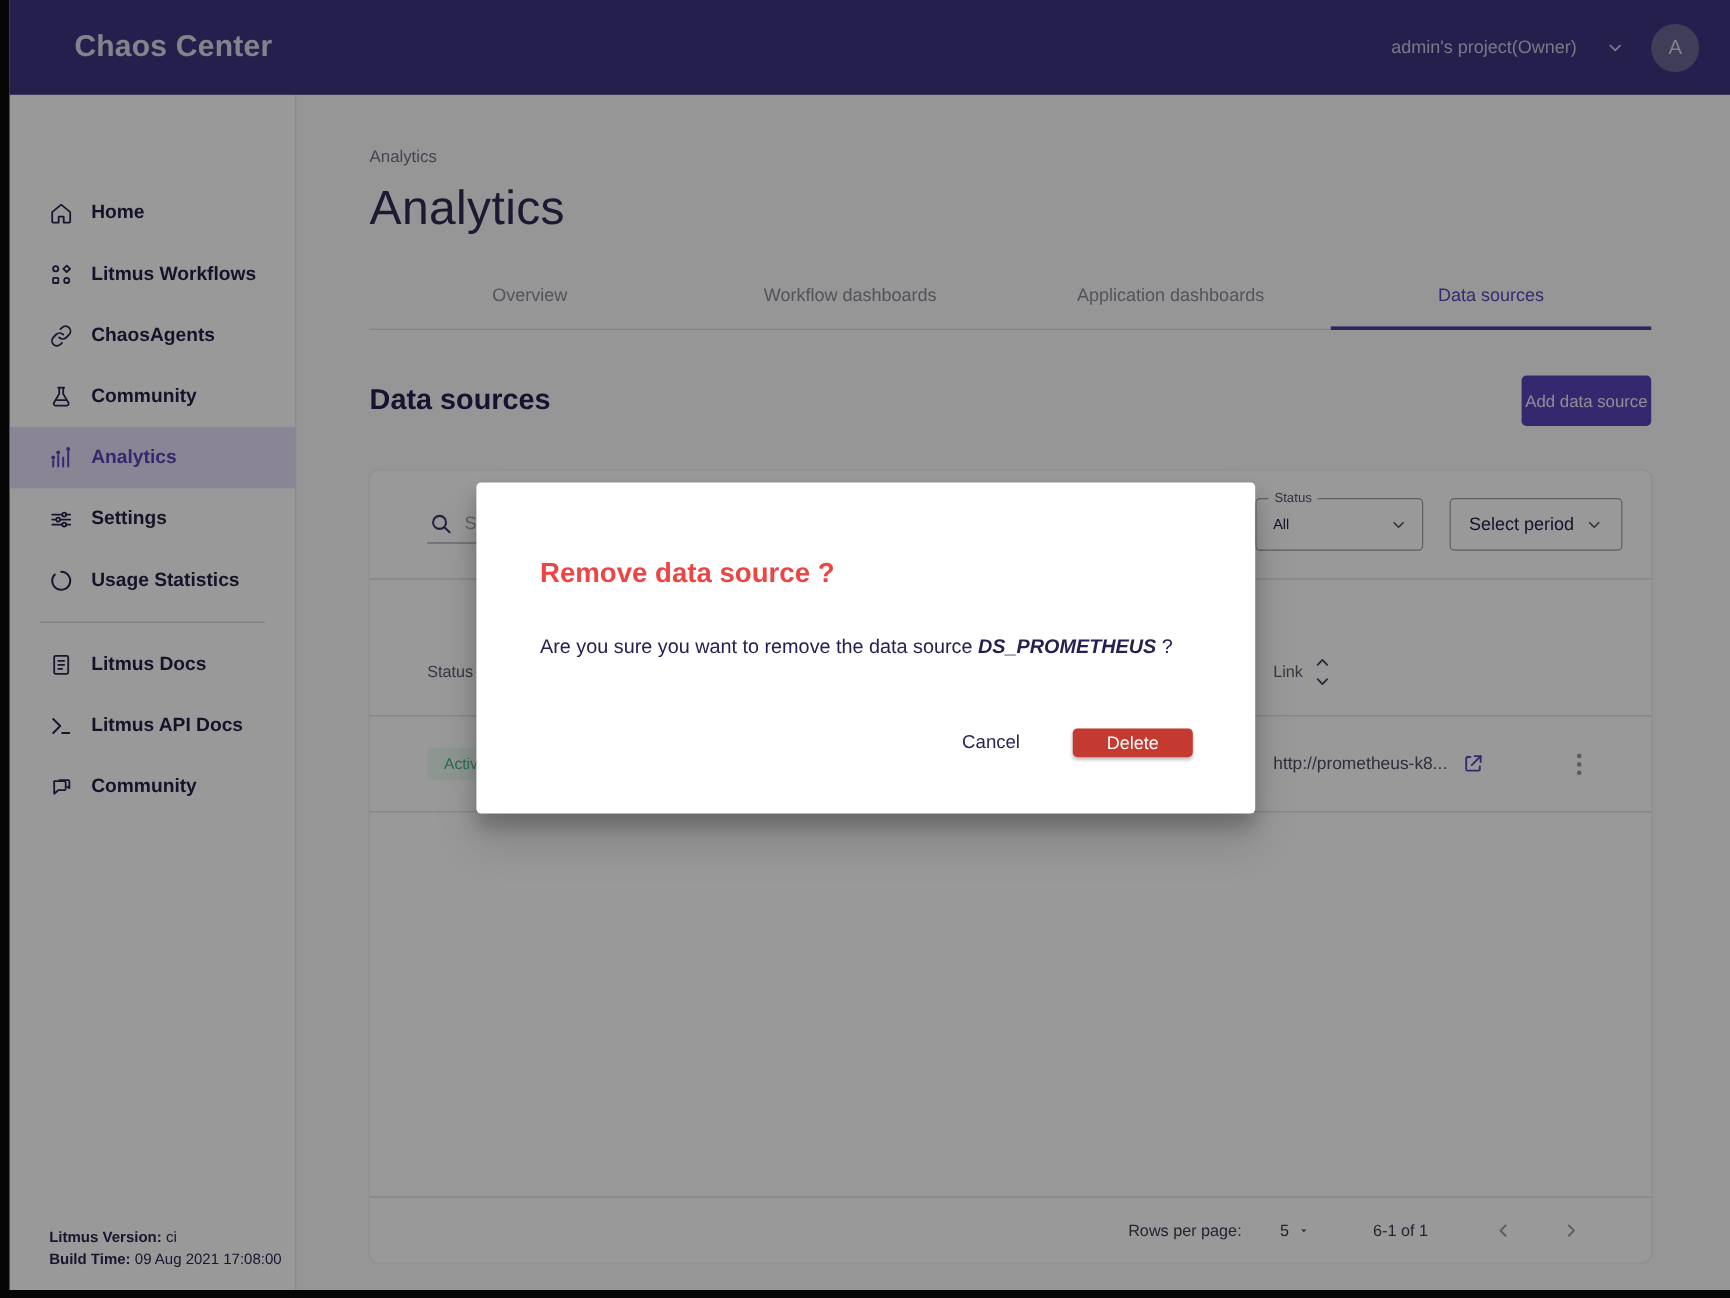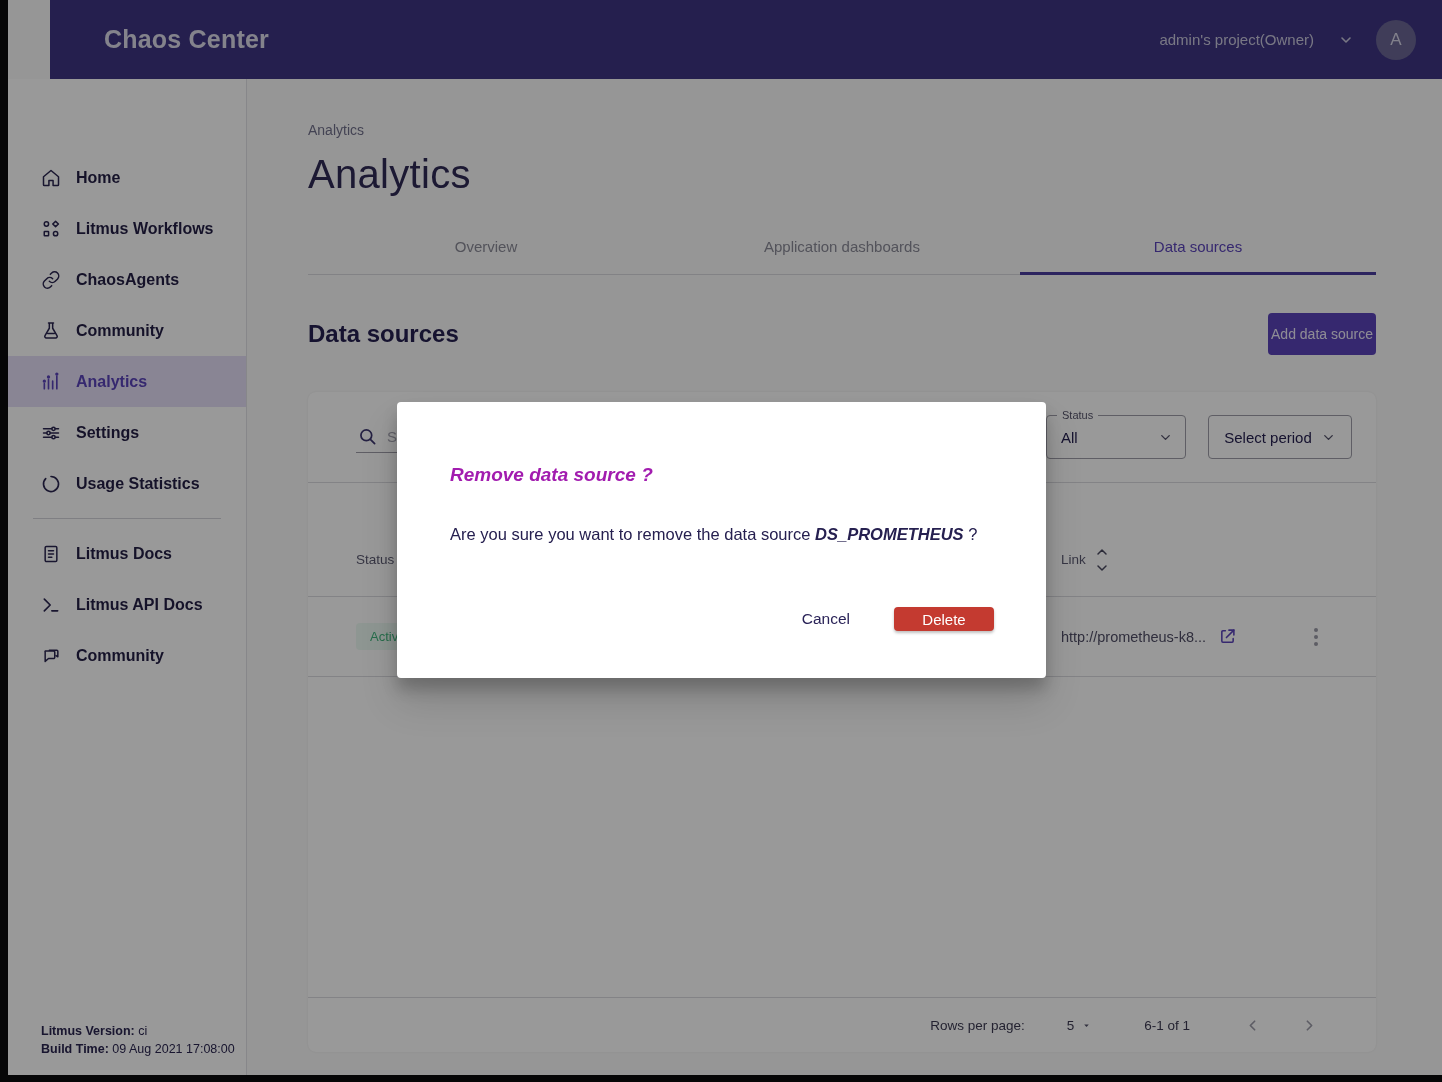--- a/index.html
+++ b/index.html
@@ -28,21 +28,20 @@
     background:var(--page);
     overflow:hidden;
   }
   
   .header{
     position:absolute;left:0;top:0;right:0;height:79px;
     background:var(--header-bg);
     display:flex;align-items:center;
     padding:0 26px 0 54px;
     z-index:2;
-    margin-left:42px;
   }
   .brand{font-size:25px;font-weight:bold;color:rgba(255,255,255,0.82);letter-spacing:.2px;}
   .header-right{margin-left:auto;display:flex;align-items:center;gap:22px;}
   .project-select{display:flex;align-items:center;gap:24px;color:#C9C7DC;font-size:15px;cursor:pointer;}
   .project-select .chev{display:flex;color:#C9C7DC;}
   .avatar{
     width:40px;height:40px;border-radius:50%;
     background:#6B6794;color:#D8D6E8;
     display:flex;align-items:center;justify-content:center;
     font-size:17px;cursor:pointer;
@@ -105,21 +104,21 @@
   .search-box input::placeholder{color:#A4A3B0;}
   .filter-spacer{flex:1;}
   .select-outlined{
     position:relative;width:140px;height:44px;border:1px solid #9E9DA8;border-radius:4px;
     display:flex;align-items:center;padding:0 12px 0 14px;cursor:pointer;background:var(--card);
   }
   .select-outlined .legend{
     position:absolute;top:-7px;left:10px;background:var(--card);
     font-size:11px;color:#55536A;padding:0 5px;
   }
-  .select-outlined .value{font-size:15px;color:var(--text-dark);}
+  .select-outlined .value{font-size:12px;color:var(--text-dark);}
   .select-outlined .chev{margin-left:auto;display:flex;color:#55536A;}
   .select-period{
     width:144px;height:44px;border:1px solid #9E9DA8;border-radius:4px;
     display:flex;align-items:center;justify-content:center;gap:9px;
     font-size:15px;color:var(--text-dark);cursor:pointer;background:var(--card);
   }
   .select-period .chev{display:flex;color:#55536A;}
   .card-divider{height:1px;background:#DADADF;}
   
   .thead-row{
@@ -150,35 +149,35 @@
     background:none;border:none;cursor:pointer;padding:6px;
   }
   .kebab-btn i{width:4px;height:4px;border-radius:50%;background:#9C9BA8;}
   .tbody-empty{flex:1;}
   
   .pagination{
     border-top:1px solid #DADADF;height:55px;
     display:flex;align-items:center;justify-content:flex-end;
     padding-right:52px;gap:0;color:#3C3A52;font-size:13.5px;
   }
-  .rpp-label{margin-right:42px;}
+  .rpp-label{margin-right:32px;}
   .rpp-select{display:flex;align-items:center;gap:7px;cursor:pointer;margin-right:52px;}
   .rpp-select .caret{display:flex;color:#55536A;}
   .page-range{margin-right:48px;}
   .pg-btn{background:none;border:none;display:flex;cursor:pointer;color:#9C9BA8;padding:6px;}
   .pg-btn + .pg-btn{margin-left:28px;}
   
   .backdrop{position:absolute;inset:0;background:rgba(0,0,0,0.40);z-index:10;}
   .modal{
     position:absolute;left:397px;top:402px;width:649px;height:276px;
     background:#FFFFFF;border-radius:4px;z-index:20;
     box-shadow:0 11px 15px rgba(0,0,0,.2),0 24px 38px rgba(0,0,0,.14);
     padding:62px 52px 0 53px;
   }
-  .modal-title{font-size:19px;font-weight:bold;color:#a21caf;font-style:italic;}
+  .modal-title{font-size:23px;font-weight:bold;color:#ef4444;}
   .modal-body{margin-top:39px;font-size:16.5px;color:#262050;}
   .modal-body .hl{font-weight:bold;font-style:italic;}
   .modal-actions{
     position:absolute;right:52px;bottom:42px;
     display:flex;align-items:center;gap:42px;
   }
   .cancel-btn{
     background:none;border:none;font-size:15.5px;color:#2A2358;cursor:pointer;
     font-family:inherit;padding:8px 2px;
   }
@@ -327,20 +326,21 @@
     </div>
   </aside>
 
   <main class="main">
     <div class="main-inner">
       <div class="breadcrumb">Analytics</div>
       <h1 class="page-title">Analytics</h1>
 
       <div class="tabs">
         <div class="tab">Overview</div>
+        <div class="tab">Workflow dashboards</div>
         <div class="tab">Application dashboards</div>
         <div class="tab active">Data sources</div>
       </div>
 
       <div class="section-head">
         <h2 class="section-title">Data sources</h2>
         <button class="add-btn">Add data source</button>
       </div>
     </div>
 

